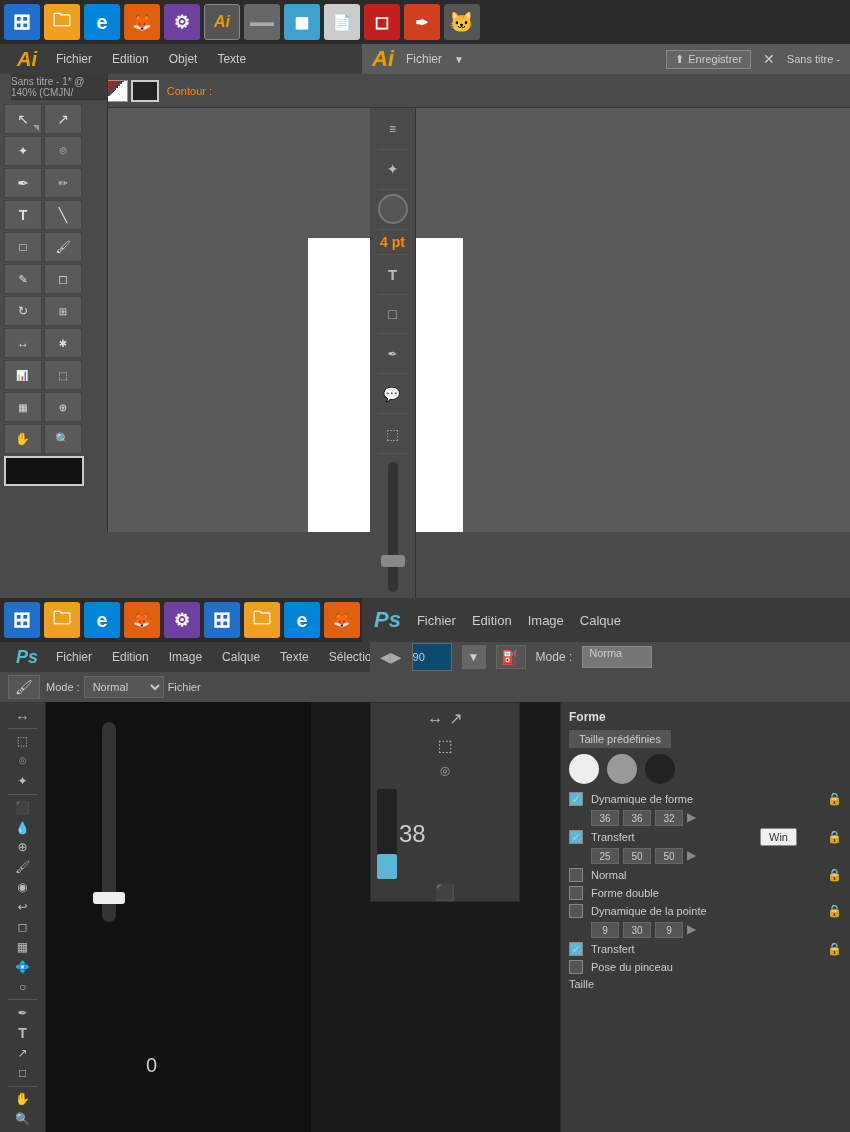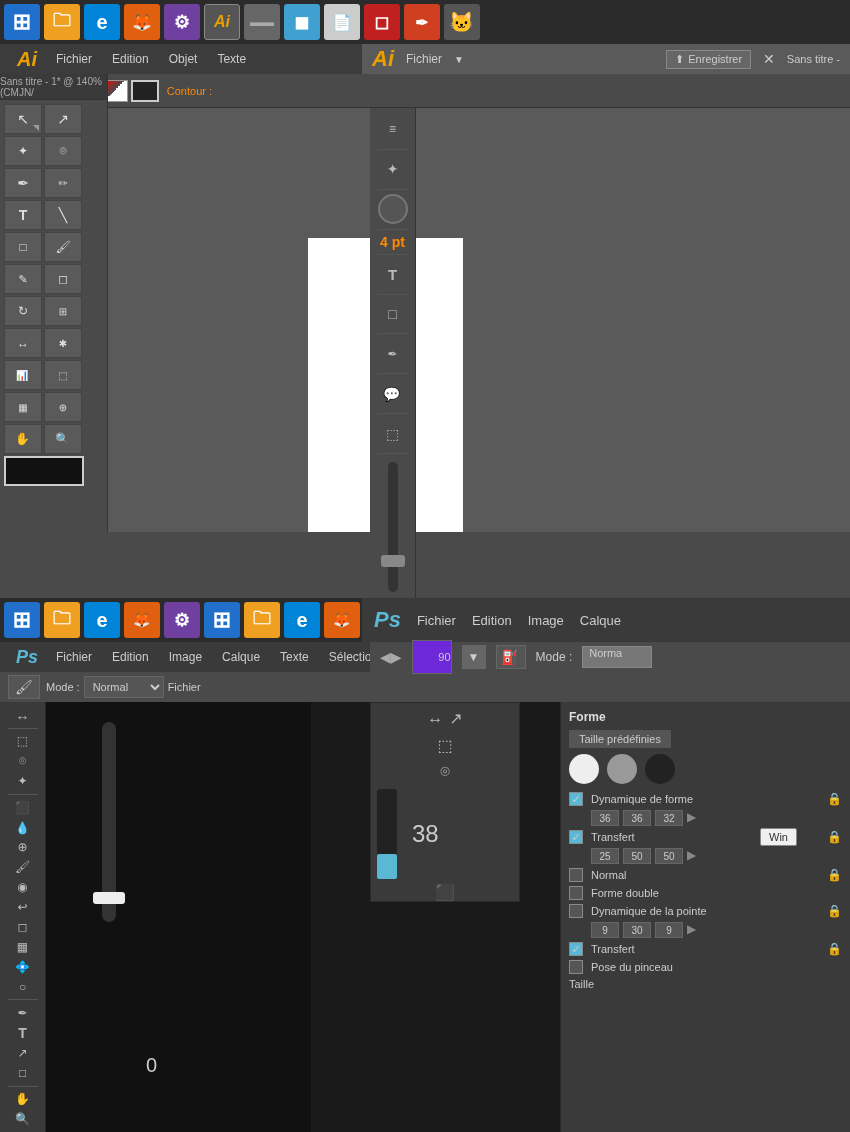--- a/index.html
+++ b/index.html
@@ -58,21 +58,21 @@
       width: 108px; height: 458px;
       background: #4a4a4a;
       position: absolute; top: 74px; left: 0;
       display: flex; flex-direction: column;
       border-right: 1px solid #333;
     }
     .ai-toolbar-title {
       background: #3a3a3a;
       height: 26px;
       display: flex; align-items: center; justify-content: center;
-      font-size: 10px; color: #aaa; border-bottom: 1px solid #333;
+      font-size: 10px; color: #aaa; border-bottom: 1px solid #333; margin-left: 11px;
     }
     .ai-tools-grid {
       display: flex; flex-wrap: wrap; padding: 4px;
       gap: 2px;
     }
     .tool-btn {
       width: 38px; height: 30px;
       background: #5a5a5a;
       display: flex; align-items: center; justify-content: center;
       cursor: pointer; font-size: 14px; color: #ddd;
@@ -311,23 +311,23 @@
     }
 
     
     .ps-opts-header {
       position: absolute; top: 642px; left: 370px;
       width: 480px; height: 30px;
       background: #4a4a4a;
       display: flex; align-items: center; padding: 0 10px; gap: 10px;
     }
     .ps-num-input {
-      width: 40px; height: 34px;
-      background: #6d28d9; border: 1px solid #666;
-      color: #ccc; font-size: 11px; text-align: right;
+      width: 40px; height: 28px;
+      background: #0c4a6e; border: 1px solid #666;
+      color: #ccc; font-size: 11px; text-align: left;
     }
     .ps-mode-label { font-size: 12px; color: #ccc; }
     .ps-mode-dropdown {
       height: 22px; background: #777; border: 1px solid #888;
       color: #ccc; font-size: 11px; padding: 0 6px; min-width: 70px;
     }
     .ps-usb-icon {
       width: 30px; height: 24px;
       background: #555; border: 1px solid #666;
       display: flex; align-items: center; justify-content: center;
@@ -672,21 +672,21 @@
   <div style="display:flex;gap:6px;justify-content:center;">
     <div style="font-size:16px;color:#bbb;cursor:pointer;">↔</div>
     <div style="font-size:16px;color:#bbb;cursor:pointer;">↗</div>
   </div>
   <div style="width:100%;height:1px;background:#444;"></div>
   <div style="font-size:16px;color:#bbb;cursor:pointer;text-align:center;">⬚</div>
   <div style="width:100%;height:1px;background:#444;"></div>
   <div style="font-size:16px;color:#bbb;cursor:pointer;text-align:center;">⌾</div>
   <div style="width:100%;height:1px;background:#444;"></div>
 
-  <div style="display:flex;align-items:center;gap:15px;">
+  <div style="display:flex;align-items:center;gap:2px;">
     <div class="ps-float-slider-track">
       <div class="ps-float-thumb"></div>
     </div>
     <div class="ps-float-value">38</div>
   </div>
 
   <div style="font-size:16px;color:#bbb;cursor:pointer;text-align:center;">⬛</div>
 </div>
 
 <div class="win-tooltip">Win</div>

